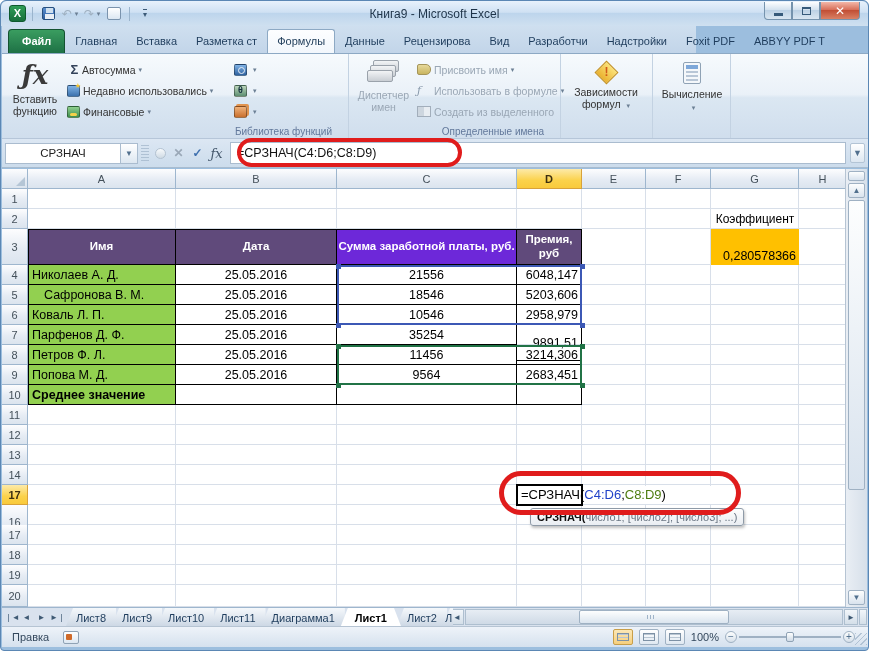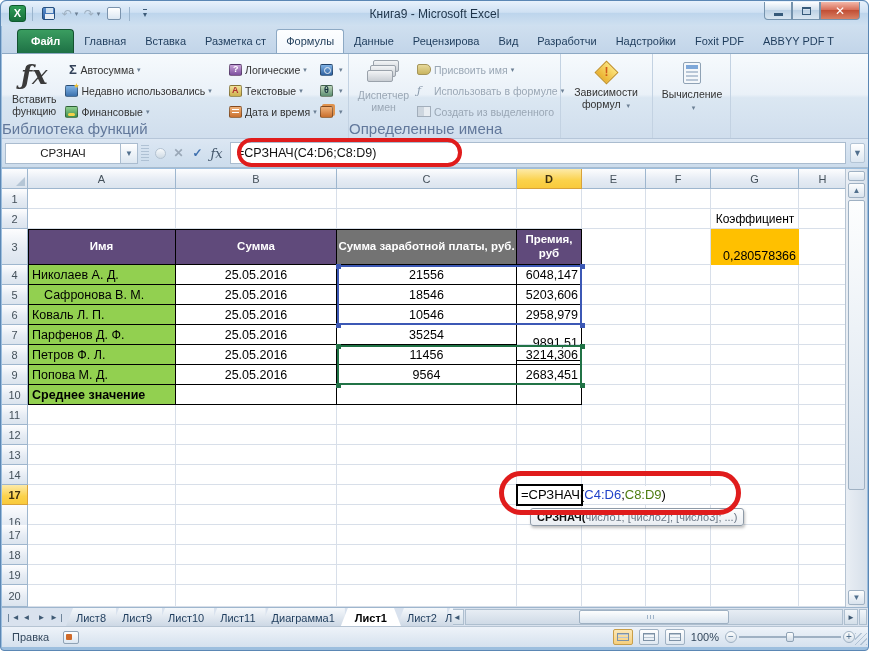--- a/index.html
+++ b/index.html
@@ -33,42 +33,42 @@
   .wbtn { width:28px; height:18px; border:1px solid #7593ad; border-top:none;
     background:linear-gradient(#fdfeff,#d4e2ef 45%,#bdd2e5 50%,#d9e6f1);
     display:flex; align-items:center; justify-content:center; font-size:10px; color:#365a7a; }
   .wbtn:first-child { border-radius:0 0 0 4px; }
   .wbtn.close { width:40px; border-radius:0 0 4px 0;
     background:linear-gradient(#f3b7a8,#d8705a 45%,#c14f35 50%,#d98165); color:#fff; font-size:12px; }
   .minbar { width:9px; height:3px; background:#365a7a; margin-top:7px; }
   .maxbox { width:9px; height:8px; border:1px solid #365a7a; border-top:2px solid #365a7a; }
 
   
-  .tabrow { position:absolute; left:1px; top:25px; width:867px; height:27px;
-    background:linear-gradient(#cfdfef,#c2d5e9); display:flex; align-items:flex-end; padding-left:15px; }
+  .tabrow { position:absolute; left:1px; top:25px; width:694px; height:27px;
+    background:linear-gradient(#cfdfef,#c2d5e9); display:flex; align-items:flex-end; padding-left:6px; }
   .rtab { font-size:11px; color:#1e3c5c; padding:5px 9px 6px; margin-right:1px; white-space:nowrap; cursor:default; }
   .rtab.file { background:linear-gradient(#3a9d60,#1e7145); color:#fff; font-weight:bold;
     border-radius:4px 4px 0 0; border:1px solid #145231; border-bottom:none; padding:5px 13px 6px; }
   .rtab.active { background:linear-gradient(#fdfeff,#f2f7fc); border:1px solid #8da9c4; border-bottom:none;
     border-radius:3px 3px 0 0; color:#25425e; }
   .tab-ctrls { position:absolute; right:8px; bottom:4px; display:flex; align-items:center; gap:7px; } 
   .tc { font-size:10px; color:#4c6a88; }
   .help { width:16px; height:16px; border-radius:50%; background:linear-gradient(#5ea0e0,#2767b5);
     color:#fff; font-size:11px; font-weight:bold; text-align:center; line-height:16px; border:1px solid #1d528f; }
   .wb-min { width:10px; height:3px; background:#51708d; margin-top:6px; }
   .wb-rest { width:9px; height:9px; border:1px solid #51708d; box-shadow:2px -2px 0 -1px #51708d; }
   .wb-x { font-size:11px; color:#51708d; font-weight:bold; }
 
   
   .ribbon { position:absolute; left:1px; top:52px; width:867px; height:86px;
     background:linear-gradient(180deg,#f6fafd 0%,#eaf1f8 48%,#dbe7f2 52%,#d0deed 100%);
     border-top:1px solid #8da9c4; border-bottom:1px solid #b6c6d9; display:flex; }
   .rgroup { position:relative; height:100%; border-right:1px solid #c3d2e2; padding:3px 4px 14px; }
-  .rgroup-label { position:absolute; left:0; right:16px; bottom:1px; text-align:left;
-    font-size:15px; color:#62789b; white-space:nowrap; }
+  .rgroup-label { position:absolute; left:0; right:16px; bottom:1px; text-align:right;
+    font-size:10px; color:#62789b; white-space:nowrap; }
   .bigbtn { display:flex; flex-direction:column; align-items:center; justify-content:flex-start;
     width:60px; height:66px; padding-top:3px; border-radius:3px; text-align:center; }
   .bigbtn .lbl { font-size:10.5px; color:#333; line-height:1.15; margin-top:3px; }
   .bigbtn.dis .lbl { color:#9aa7b5; }
   .fxbig { font-family:"DejaVu Serif", serif; font-style:italic; font-weight:bold;
     font-size:26px; color:#3a3a3a; line-height:30px; }
   .libcol { display:flex; flex-direction:column; justify-content:flex-start; padding-top:2px; }
   .ritem { display:flex; align-items:center; height:21px; font-size:10.5px; color:#333;
     padding:0 3px; white-space:nowrap; border-radius:2px; }
   .ritem.dis { color:#9aa7b5; }
@@ -294,37 +294,20 @@
               <span class="dd">▾</span>
             </div>
           <div class="ritem">
               <span class="book bk-star"></span>
               <span>Недавно использовались</span>
               <span class="dd">▾</span>
             </div>
           <div class="ritem">
               <span class="book bk-fin"></span>
               <span>Финансовые</span>
-              <span class="dd">▾</span>
-            </div>
-        </div>
-        <div class="libcol" style="width:92px;">
-          <div class="ritem">
-              <span class="book bk-log"></span>
-              <span>Логические</span>
-              <span class="dd">▾</span>
-            </div>
-          <div class="ritem">
-              <span class="book bk-txt"></span>
-              <span>Текстовые</span>
-              <span class="dd">▾</span>
-            </div>
-          <div class="ritem">
-              <span class="book bk-date"></span>
-              <span>Дата и время</span>
               <span class="dd">▾</span>
             </div>
         </div>
         <div class="libcol" style="width:26px;">
           <div class="iconbtn">
               <span class="book bk-look"></span>
               <span class="dd">▾</span>
             </div>
           <div class="iconbtn">
               <span class="book bk-math"></span>
@@ -450,22 +433,22 @@
       <div class="gl" style="left: 26px; top: 275px; width: 819px; height: 1px;"></div>
       <div class="gl" style="left: 26px; top: 295px; width: 819px; height: 1px;"></div>
       <div class="gl" style="left: 26px; top: 315px; width: 819px; height: 1px;"></div>
       <div class="gl" style="left: 26px; top: 335px; width: 819px; height: 1px;"></div>
       <div class="gl" style="left: 26px; top: 355px; width: 819px; height: 1px;"></div>
       <div class="gl" style="left: 26px; top: 375px; width: 819px; height: 1px;"></div>
       <div class="gl" style="left: 26px; top: 395px; width: 819px; height: 1px;"></div>
       <div class="gl" style="left: 26px; top: 415px; width: 819px; height: 1px;"></div>
       <div class="gl" style="left: 26px; top: 437px; width: 819px; height: 1px;"></div>
       <div class="cell hdrP tblb" style="left: 26px; top: 60px; width: 148px; height: 36px; background: rgb(96, 74, 123);">Имя</div>
-      <div class="cell hdrP tblb" style="left: 174px; top: 60px; width: 161px; height: 36px; background: rgb(96, 74, 123);">Сумма</div>
-      <div class="cell hdrP tblb" style="left: 335px; top: 60px; width: 180px; height: 36px; background: #737373;">Сумма заработной платы, руб.</div>
+      <div class="cell hdrP tblb" style="left: 174px; top: 60px; width: 161px; height: 36px; background: rgb(96, 74, 123);">Дата</div>
+      <div class="cell hdrP tblb" style="left: 335px; top: 60px; width: 180px; height: 36px; background: #6d28d9;">Сумма заработной платы, руб.</div>
       <div class="cell hdrP tblb" style="left: 515px; top: 60px; width: 65px; height: 36px; background: rgb(96, 74, 123);">Премия, руб</div>
       <div class="cell nameG tblb" style="left: 26px; top: 96px; width: 148px; height: 20px; background: rgb(146, 208, 80);">Николаев А. Д.</div>
       <div class="cell ctr tblb" style="left: 174px; top: 96px; width: 161px; height: 20px;">25.05.2016</div>
       <div class="cell ctr tblb" style="left: 335px; top: 96px; width: 180px; height: 20px;">21556</div>
       <div class="cell rt tblb" style="left: 515px; top: 96px; width: 65px; height: 20px;">6048,147</div>
       <div class="cell nameG tblb" style="left: 26px; top: 116px; width: 148px; height: 20px; background: rgb(146, 208, 80); padding-left: 16px;">Сафронова В. М.</div>
       <div class="cell ctr tblb" style="left: 174px; top: 116px; width: 161px; height: 20px;">25.05.2016</div>
       <div class="cell ctr tblb" style="left: 335px; top: 116px; width: 180px; height: 20px;">18546</div>
       <div class="cell rt tblb" style="left: 515px; top: 116px; width: 65px; height: 20px;">5203,606</div>
       <div class="cell nameG tblb" style="left: 26px; top: 136px; width: 148px; height: 20px; background: rgb(146, 208, 80);">Коваль Л. П.</div>

